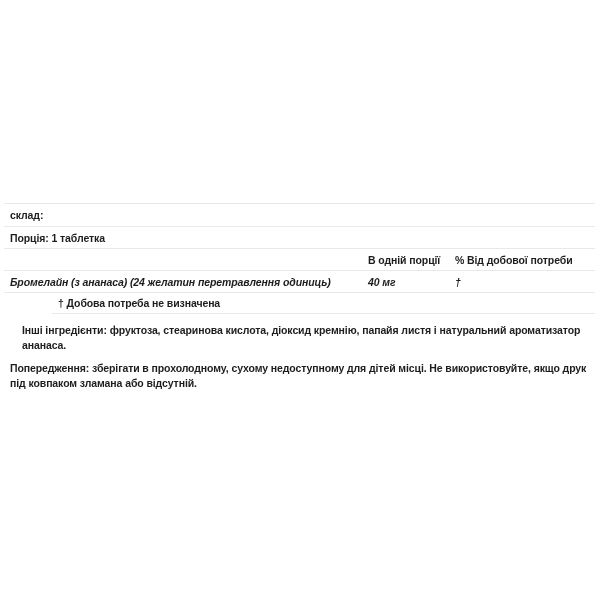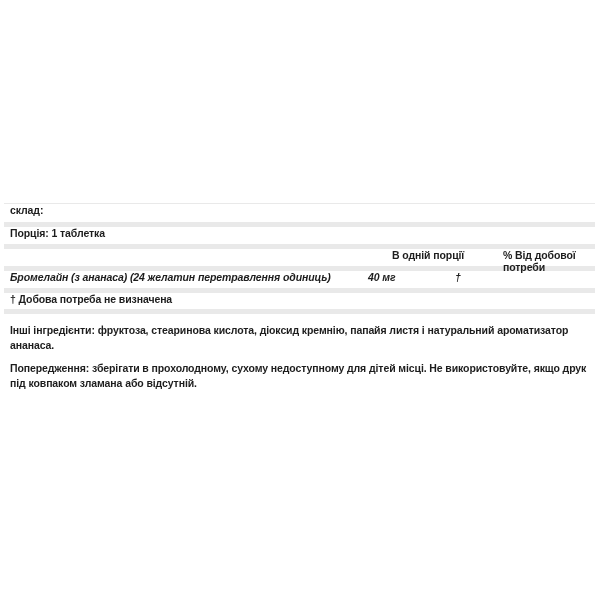--- a/index.html
+++ b/index.html
@@ -19,23 +19,24 @@
     }
     .sheet {
       margin: 203px 5px 0 4px;
     }
     .facts-table {
       width: 100%;
       border-top: 1px solid #e9e9e9;
     }
     .row {
       display: flex;
+      align-items: center;
       box-sizing: border-box;
       height: 22px;
-      border-bottom: 5px solid #c4b5fd;
+      border-bottom: 1px solid #c4b5fd;
     }
     .row.first { height: 23px; }
     .row.last  { height: 21px; }
     .col-name {
       flex: 0 0 364px;
       box-sizing: border-box;
       padding-left: 6px;
       white-space: nowrap;
       overflow: visible;
     }
@@ -50,50 +51,51 @@
     .paragraphs {
       padding-left: 6px;
       padding-right: 2px;
     }
     .para {
       margin: 8px 0 0 0;
       line-height: 15px;
     }
     .para.p1 {
       margin-top: 9px;
+      margin-left: 12px;
     }
   </style>
 </head>
 <body style="background: rgb(255, 255, 255); color: rgb(29, 29, 29);">
 
 <div class="sheet">
 
   <div class="facts-table" style="border-top-color: rgb(233, 233, 233);">
 
     <div class="row first" style="border-bottom-color: rgb(233, 233, 233);">
       <div class="col-name">склад:</div>
     </div>
 
     <div class="row" style="border-bottom-color: rgb(233, 233, 233);">
       <div class="col-name">Порція: 1 таблетка</div>
     </div>
 
-    <div class="row" style="border-bottom-color: rgb(233, 233, 233); gap: 24px;">
+    <div class="row" style="border-bottom-color: rgb(233, 233, 233);">
       <div class="col-name"></div>
       <div class="col-amount">В одній порції</div>
       <div class="col-dv">% Від добової потреби</div>
     </div>
 
     <div class="row" style="border-bottom-color: rgb(233, 233, 233); font-style: italic;">
       <div class="col-name">Бромелайн (з ананаса) (24 желатин перетравлення одиниць)</div>
       <div class="col-amount">40 мг</div>
       <div class="col-dv">†</div>
     </div>
 
-    <div class="row last" style="border-bottom-color: rgb(233, 233, 233);">
+    <div class="row last" style="border-bottom-color: rgb(233, 233, 233); margin-left: 48px;">
       <div class="col-name">† Добова потреба не визначена</div>
     </div>
 
   </div>
 
   <div class="paragraphs">
     <p class="para p1">Інші інгредієнти: фруктоза, стеаринова кислота, діоксид кремнію, папайя листя і натуральний ароматизатор ананаса.</p>
     <p class="para">Попередження: зберігати в прохолодному, сухому недоступному для дітей місці. Не використовуйте, якщо друк під ковпаком зламана або відсутній.</p>
   </div>
 

